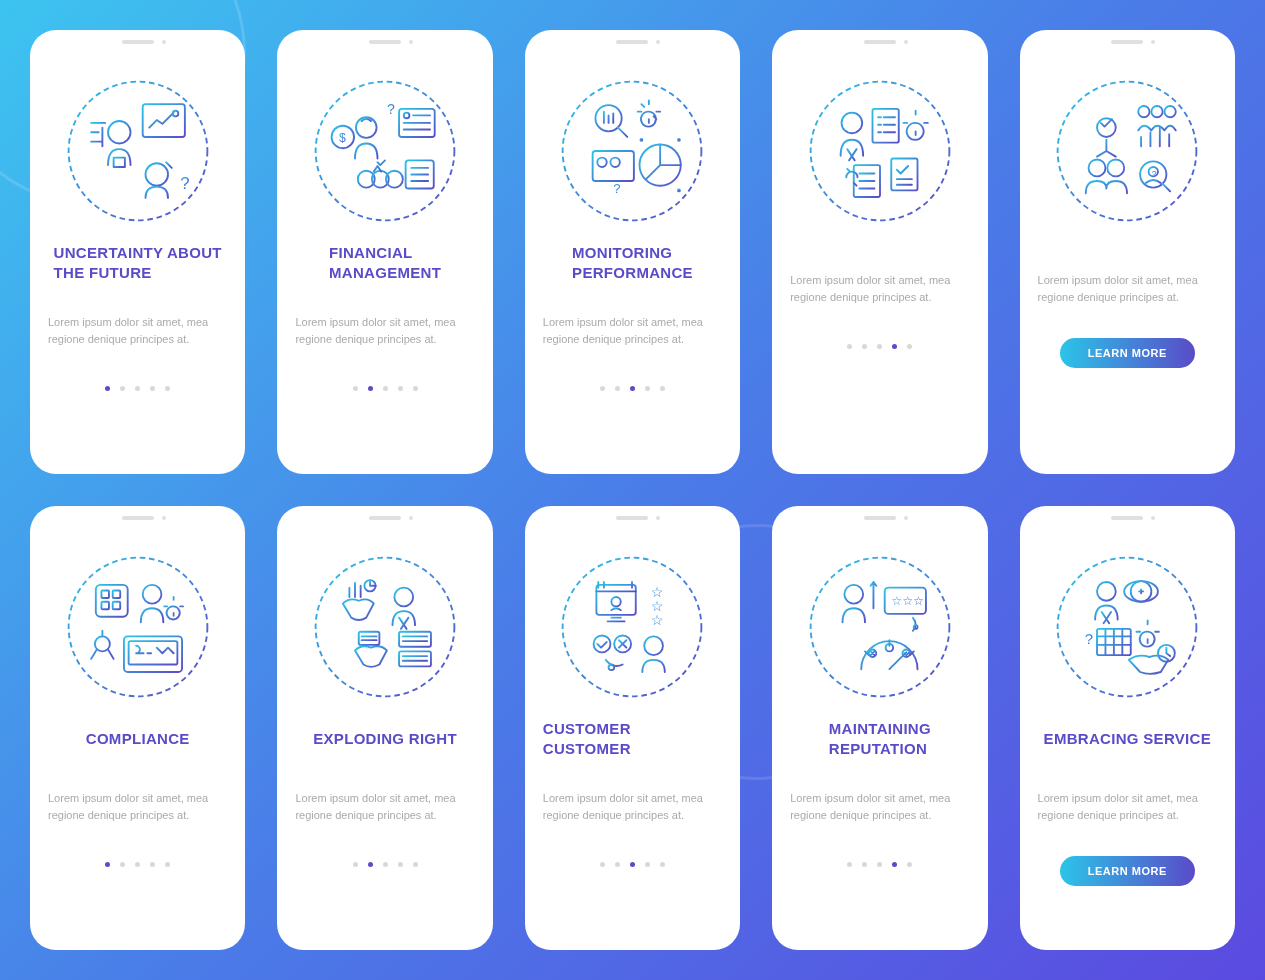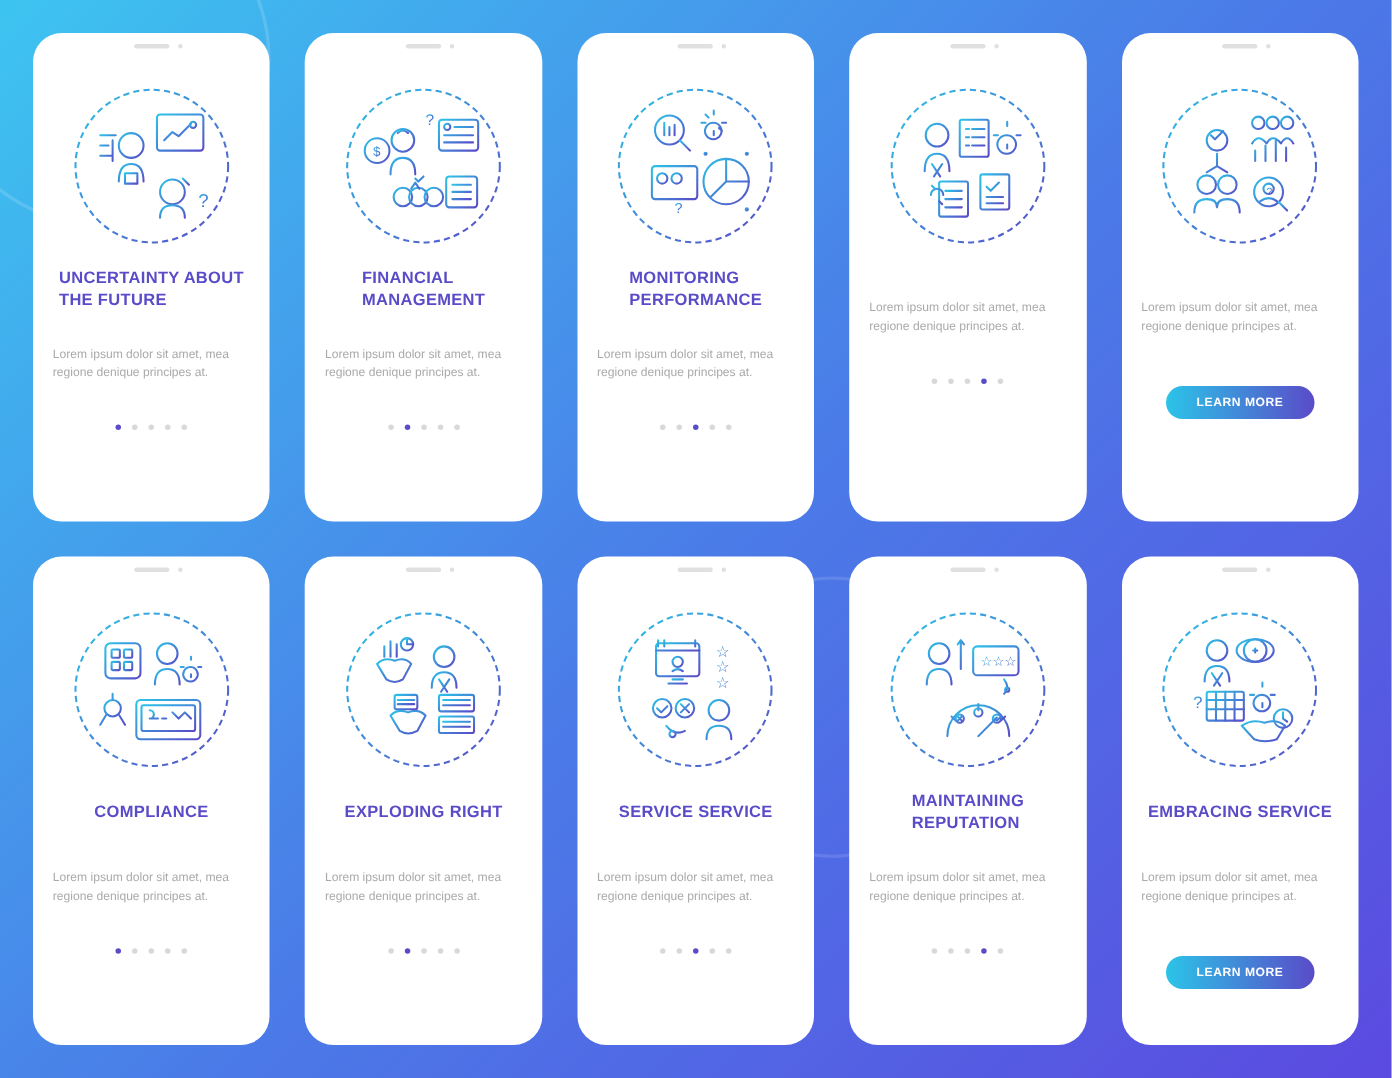--- a/index.html
+++ b/index.html
@@ -10,21 +10,21 @@
 .phone{background:#fff;border-radius:26px;padding:18px 18px 28px;display:flex;flex-direction:column;align-items:center;position:relative}
 .phone::before{content:'';position:absolute;top:10px;left:50%;transform:translateX(-50%);width:32px;height:4px;background:#e0e0e0;border-radius:2px}
 .phone::after{content:'';position:absolute;top:10px;left:calc(50% + 24px);width:4px;height:4px;background:#e0e0e0;border-radius:50%}
 .ic{width:150px;height:150px;margin-top:28px;margin-bottom:16px;display:flex;align-items:center;justify-content:center}
 .ic svg{width:100%;height:100%}
 .tt{color:#5a4bc8;font-weight:700;font-size:15px;line-height:1.35;letter-spacing:0.3px;min-height:42px;display:flex;align-items:center;justify-content:center}
 .ds{color:#aaa;font-size:11px;text-align:left;line-height:1.5;margin-top:30px;min-height:48px}
 .dots{display:flex;gap:10px;margin-top:24px}
 .dot{width:5px;height:5px;border-radius:50%;background:#d8d8d8}
 .dot.act{background:#5a4bc8}
-.btn{background:linear-gradient(90deg,#2bc4e8,#5a4bc8);color:#fff;border:none;border-radius:20px;padding:9px 28px;font-size:11px;font-weight:600;letter-spacing:0.5px;margin-top:31px;cursor:pointer}
+.btn{background:linear-gradient(90deg,#2bc4e8,#5a4bc8);color:#fff;border:none;border-radius:20px;padding:9px 28px;font-size:11px;font-weight:600;letter-spacing:0.5px;margin-top:18px;cursor:pointer}
 </style>
 </head>
 <body>
 
 <div class="grid" id="g">
     <div class="phone">
       <div class="ic">
         <svg viewBox="0 0 160 160">
           <defs>
             <linearGradient id="g0" x1="0%" y1="0%" x2="100%" y2="100%">
@@ -284,21 +284,21 @@
           <circle cx="103" cy="100" r="10" stroke="url(#g7)" stroke-width="2" fill="none" stroke-linecap="round" stroke-linejoin="round"></circle>
           <path d="M91 128 Q91 115 103 115 Q115 115 115 128" stroke="url(#g7)" stroke-width="2" fill="none" stroke-linecap="round" stroke-linejoin="round"></path>
           <circle cx="48" cy="98" r="9" stroke="url(#g7)" stroke-width="2" fill="none" stroke-linecap="round" stroke-linejoin="round"></circle>
           <path d="M43 98 l4 4 l6-6" stroke="url(#g7)" stroke-width="2" fill="none" stroke-linecap="round" stroke-linejoin="round"></path>
           <circle cx="70" cy="98" r="9" stroke="url(#g7)" stroke-width="2" fill="none" stroke-linecap="round" stroke-linejoin="round"></circle>
           <path d="M66 94 l8 8 M74 94 l-8 8" stroke="url(#g7)" stroke-width="2" fill="none" stroke-linecap="round" stroke-linejoin="round"></path>
           <path d="M52 115 q8 10 18 5" stroke="url(#g7)" stroke-width="2" fill="none" stroke-linecap="round" stroke-linejoin="round"></path>
           <circle cx="58" cy="123" r="3" stroke="url(#g7)" stroke-width="2" fill="none" stroke-linecap="round" stroke-linejoin="round"></circle>
         </svg>
       </div>
-      <div class="tt">SERVICE SERVICE</div>
+      <div class="tt">CUSTOMER CUSTOMER</div>
       <div class="ds">Lorem ipsum dolor sit amet, mea regione denique principes at.</div>
       <div class="dots">
         <div class="dot"></div>
         <div class="dot"></div>
         <div class="dot act"></div>
         <div class="dot"></div>
         <div class="dot"></div>
       </div>
     </div>
     <div class="phone">

